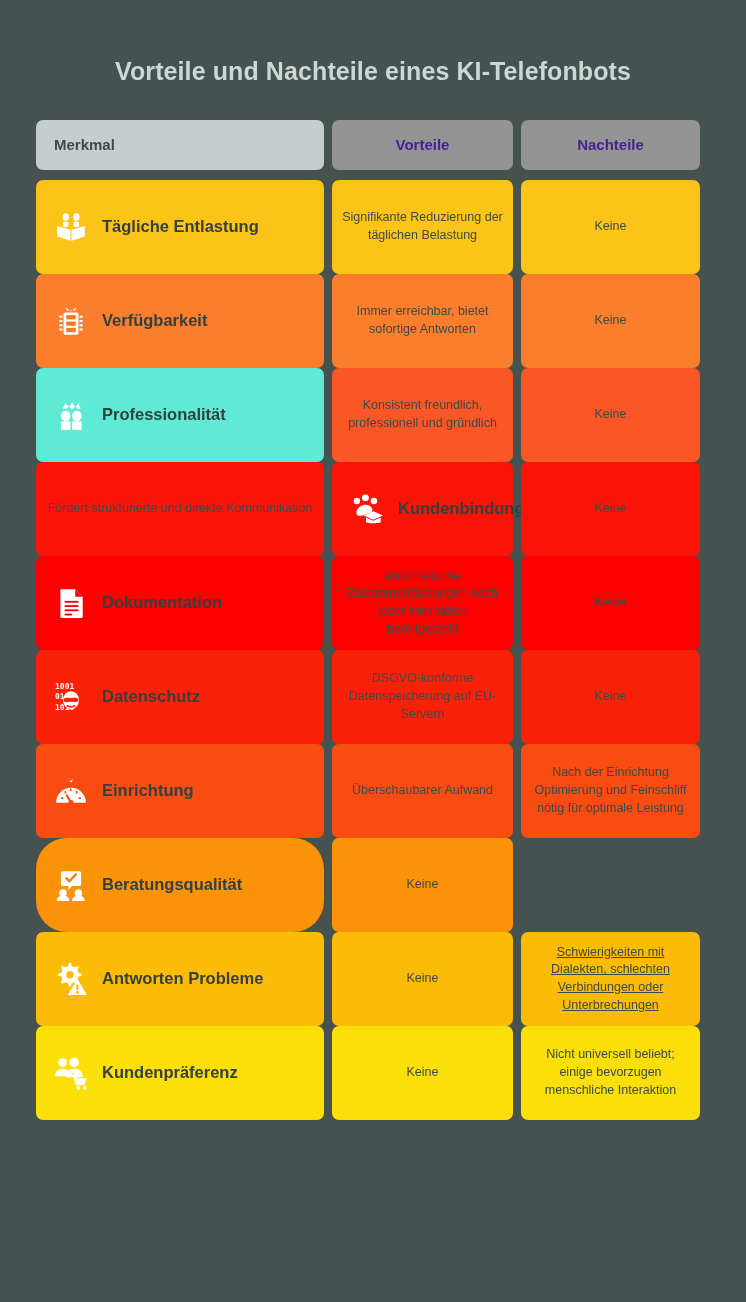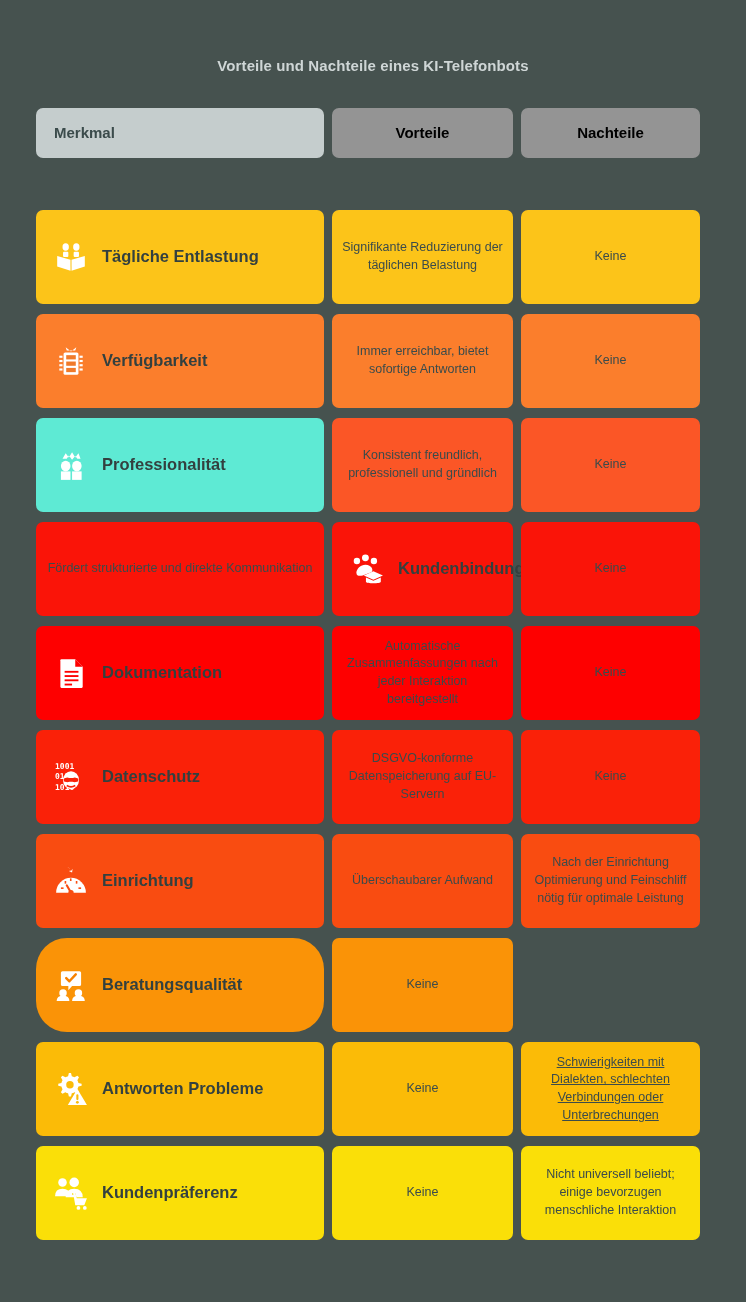--- a/index.html
+++ b/index.html
@@ -16,21 +16,21 @@
   .page {
     position: relative;
     width: 746px;
     height: 1302px;
     box-sizing: border-box;
     padding: 0 36px;
   }
   .title {
     text-align: center;
     color: #cfd6d6;
-    font-size: 15px;
+    font-size: 25px;
     font-weight: bold;
     letter-spacing: 0.1px;
     padding-top: 57px;
     padding-bottom: 0;
     margin: 0;
     user-select: none;
   }
 
   .grid {
     margin-top: 34px;
@@ -66,21 +66,21 @@
     font-weight: bold;
   }
   .hdr-feature {
     background: #c5cdcd;
     justify-content: flex-start;
     padding-left: 18px;
     color: #3b4b4b;
   }
   .hdr-pro, .hdr-con {
     background: #949494;
-    color: #000000;
+    color: #4c1d95;
     text-align: right;
   }
 
   
   .feature {
     justify-content: flex-start;
     gap: 14px;
     padding-left: 18px;
     font-size: 16.5px;
     font-weight: bold;
@@ -115,21 +115,21 @@
   <h1 class="title">Vorteile und Nachteile eines KI-Telefonbots</h1>
 
   <div class="grid">
 
     <div class="row header">
       <div class="cell hdr-feature">Merkmal</div>
       <div class="cell hdr-pro">Vorteile</div>
       <div class="cell hdr-con">Nachteile</div>
     </div>
 
-    <div id="rows-host" style="display: flex; flex-direction: column; gap: 10px; margin-top: 42px;">
+    <div id="rows-host" style="display: flex; flex-direction: column; ">
         <div class="row body-row">
           <div class="cell feature" style="background: rgb(252, 196, 25);">
             <span class="icon">
               <svg viewBox="0 0 64 64">
                 <ellipse cx="22" cy="13" rx="6" ry="7"></ellipse>
                 <ellipse cx="42" cy="13" rx="6" ry="7"></ellipse>
                 <rect x="17" y="22" width="10" height="10" rx="2"></rect>
                 <rect x="37" y="22" width="10" height="10" rx="2"></rect>
                 <path d="M6 30 L31 37 L31 58 L6 50 Z"></path>
                 <path d="M58 30 L33 37 L33 58 L58 50 Z"></path>

